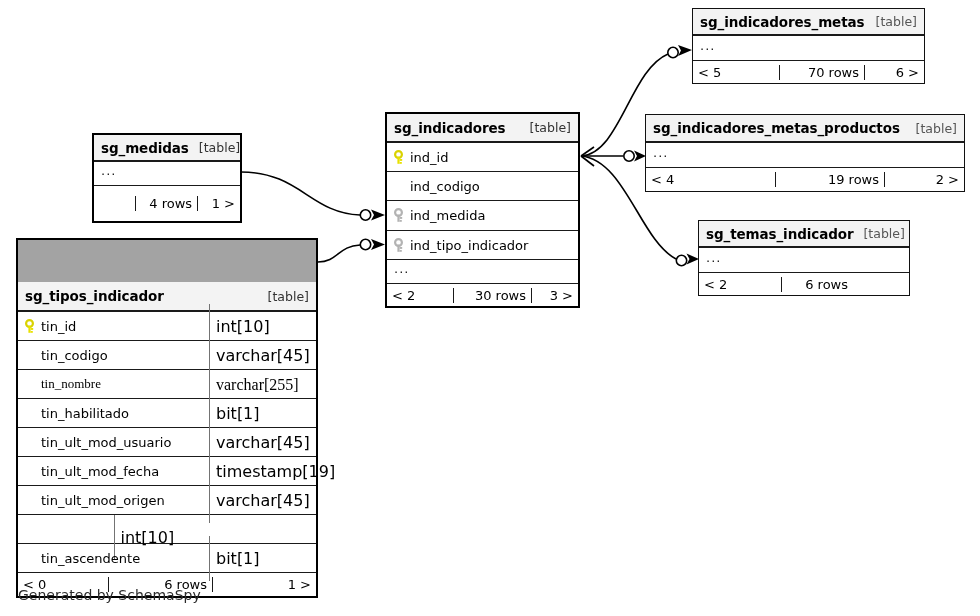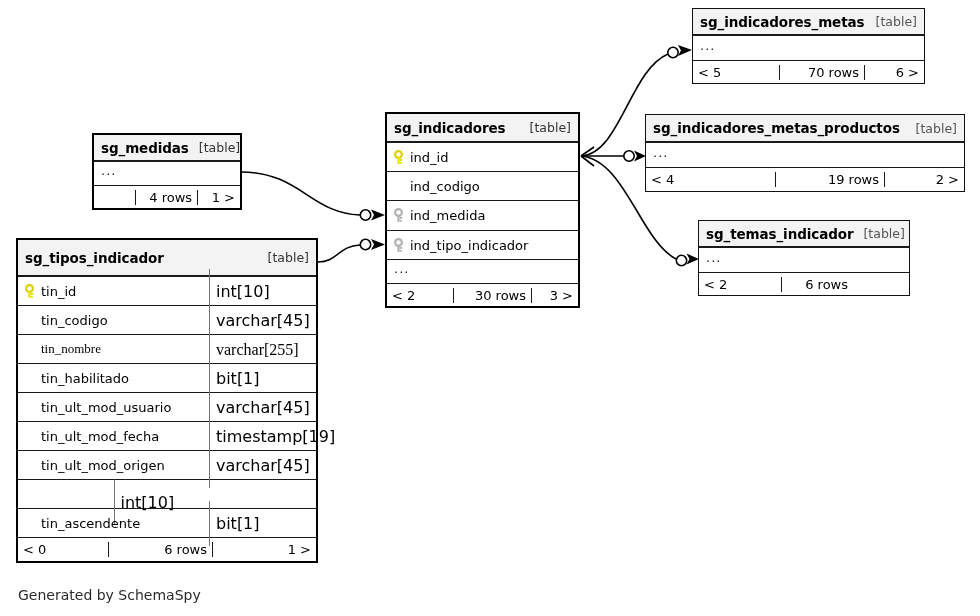--- a/index.html
+++ b/index.html
@@ -177,29 +177,29 @@
   </svg>
 
   <div class="tbl primary" style="left:92px; top:133px; width:150px;">
     <div class="trow thead" style="height:26px;">
       <span class="tname">sg_medidas</span>
       <span class="ttag">[table]</span>
     </div>
     <div class="trow tell" style="height:24px;">
       <span class="ell-dots">...</span>
     </div>
-    <div class="trow tfoot" style="height:23px;">
+    <div class="trow tfoot" style="height:36px;">
       <div class="fcell left" style="width:42px;"></div>
       <div class="fcell mid" style="width:64px;">4 rows</div>
       <div class="fcell right" style="width:44px;">1 &gt;</div>
     </div>
   </div>
 
   <div class="tbl primary" style="left:16px; top:238px; width:302px;">
-    <div class="trow thead" style="height:36px;">
+    <div class="trow thead" style="height:29px;margin-top:42px;">
       <span class="tname">sg_tipos_indicador</span>
       <span class="ttag">[table]</span>
     </div>
 
     <div class="trow tcol" style="height:29px;">
       <div class="colname">
         <span class="keyslot key">
           <svg width="17" height="15" viewBox="0 0 17 15">
               <circle cx="5.5" cy="4.5" r="3.4" fill="none" stroke="#d9d200" stroke-width="2.2"></circle>
               <rect x="4.4" y="6.6" width="2.2" height="7.2" fill="#e8e100"></rect>

